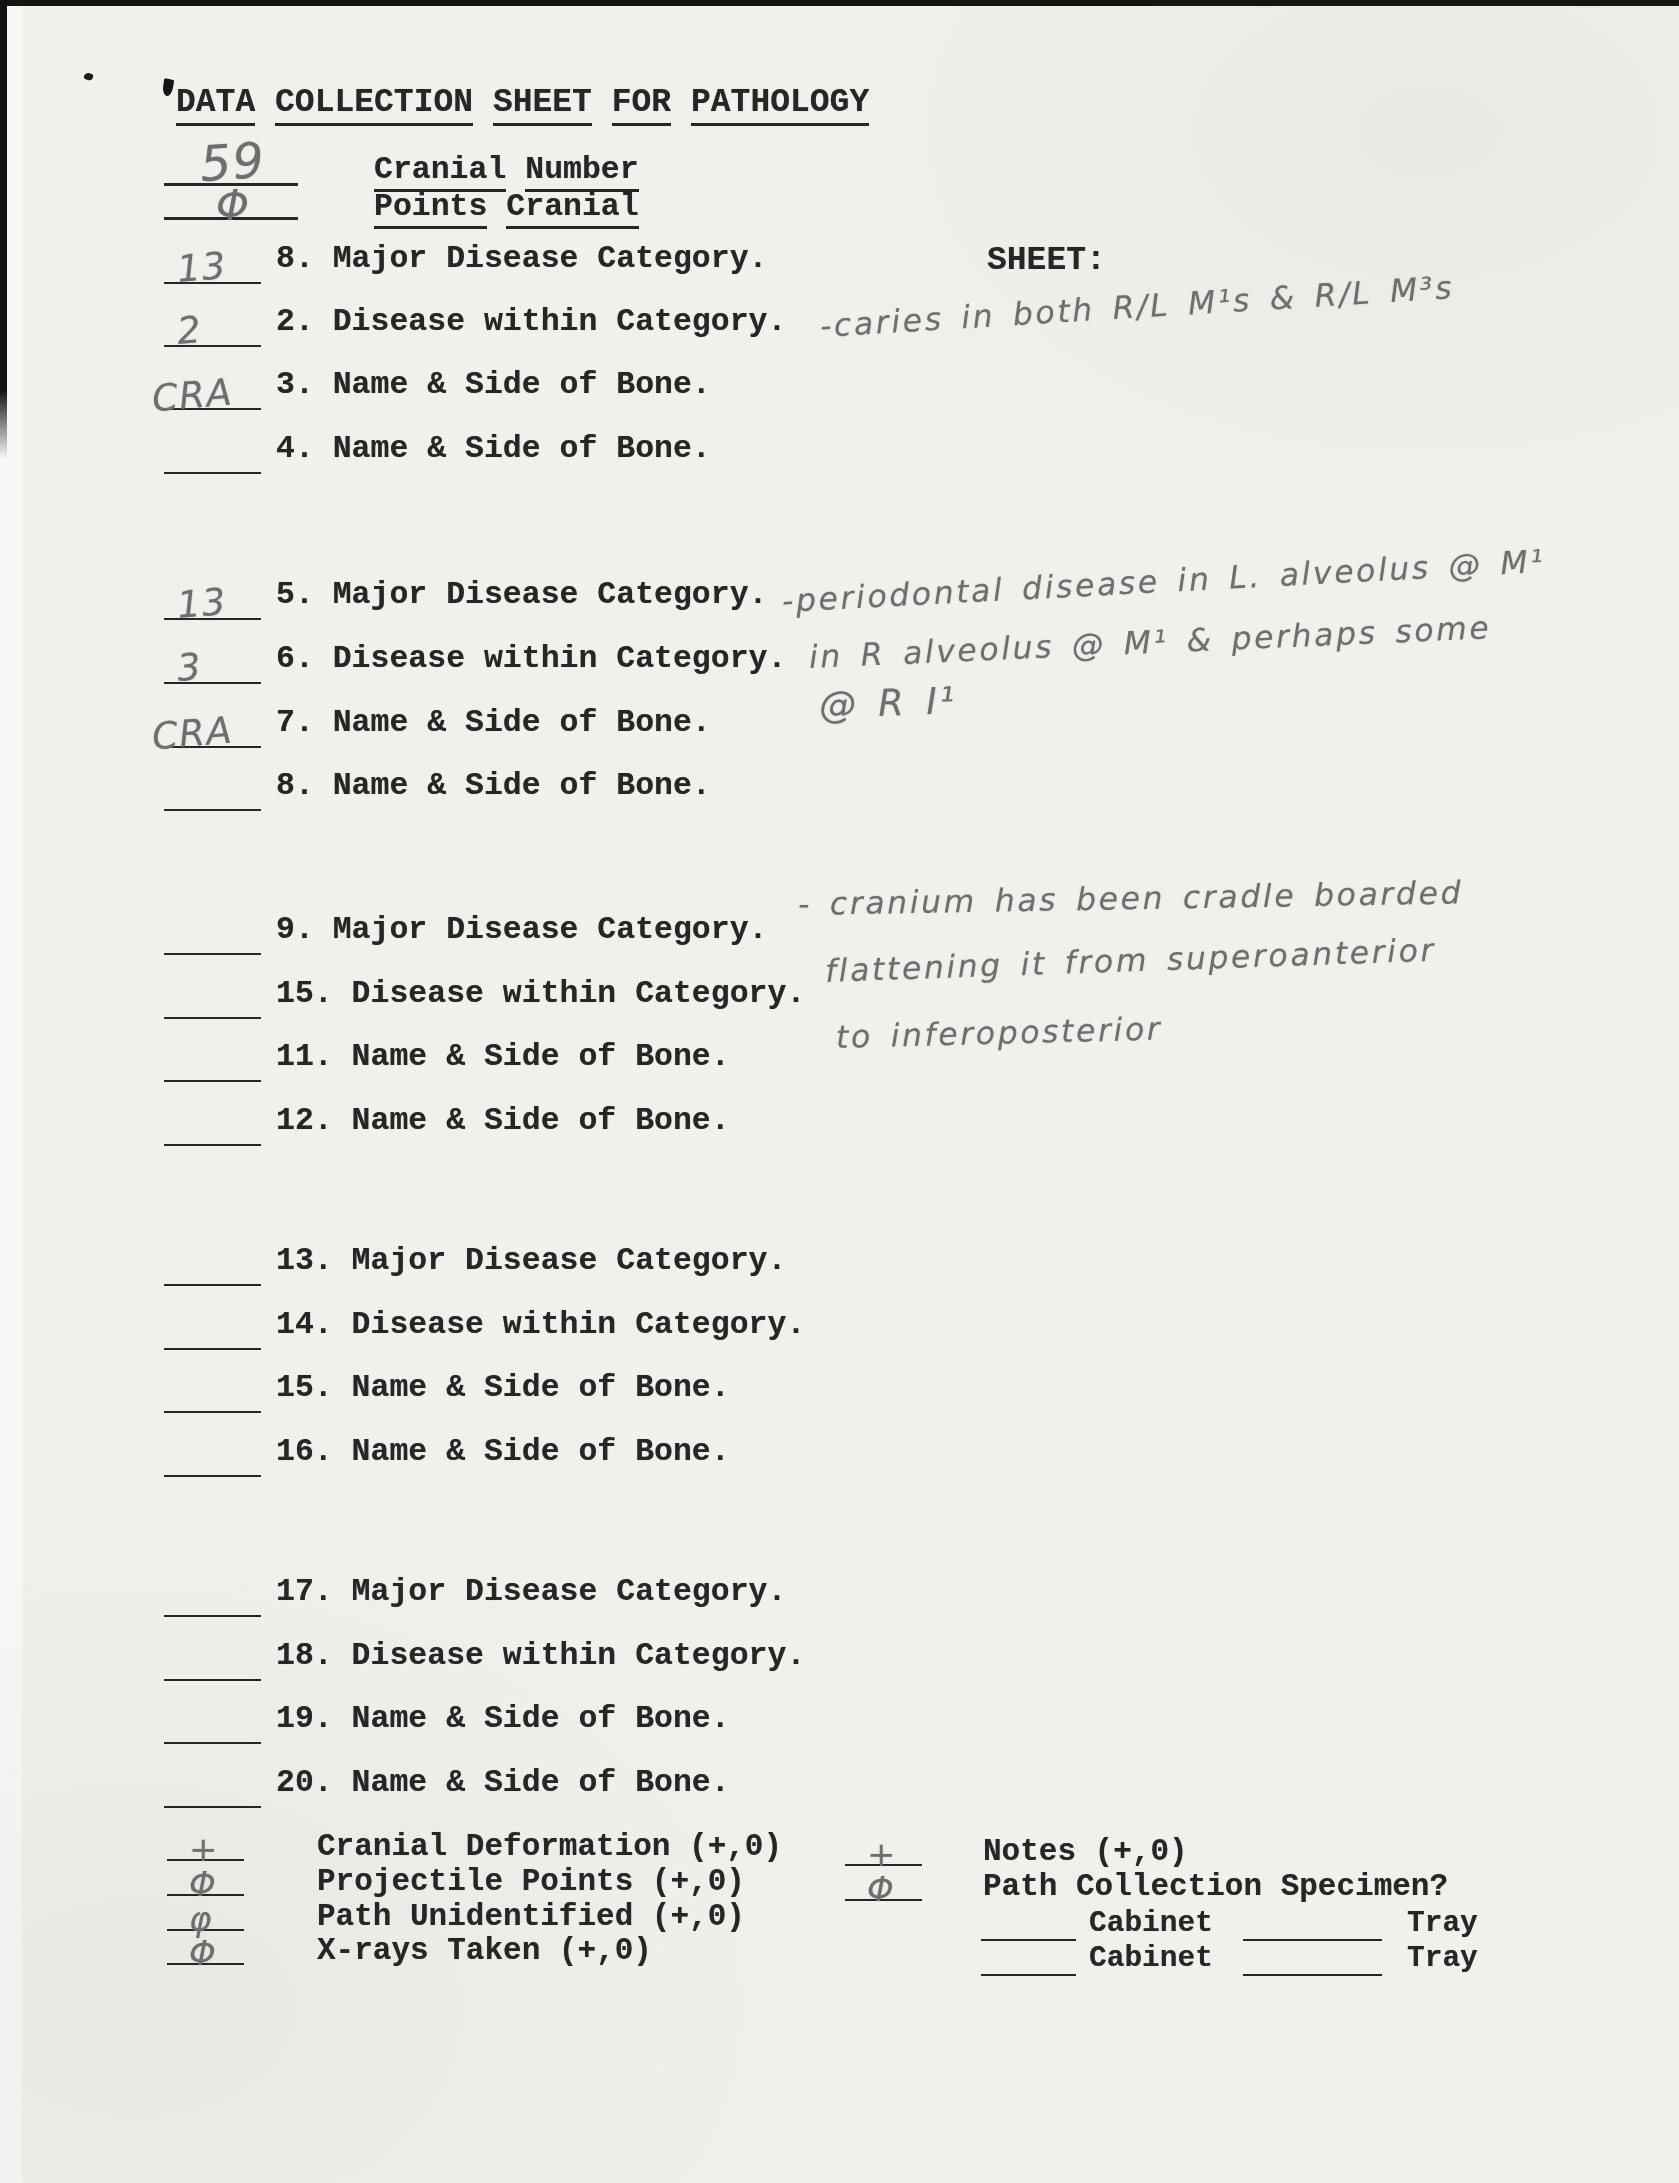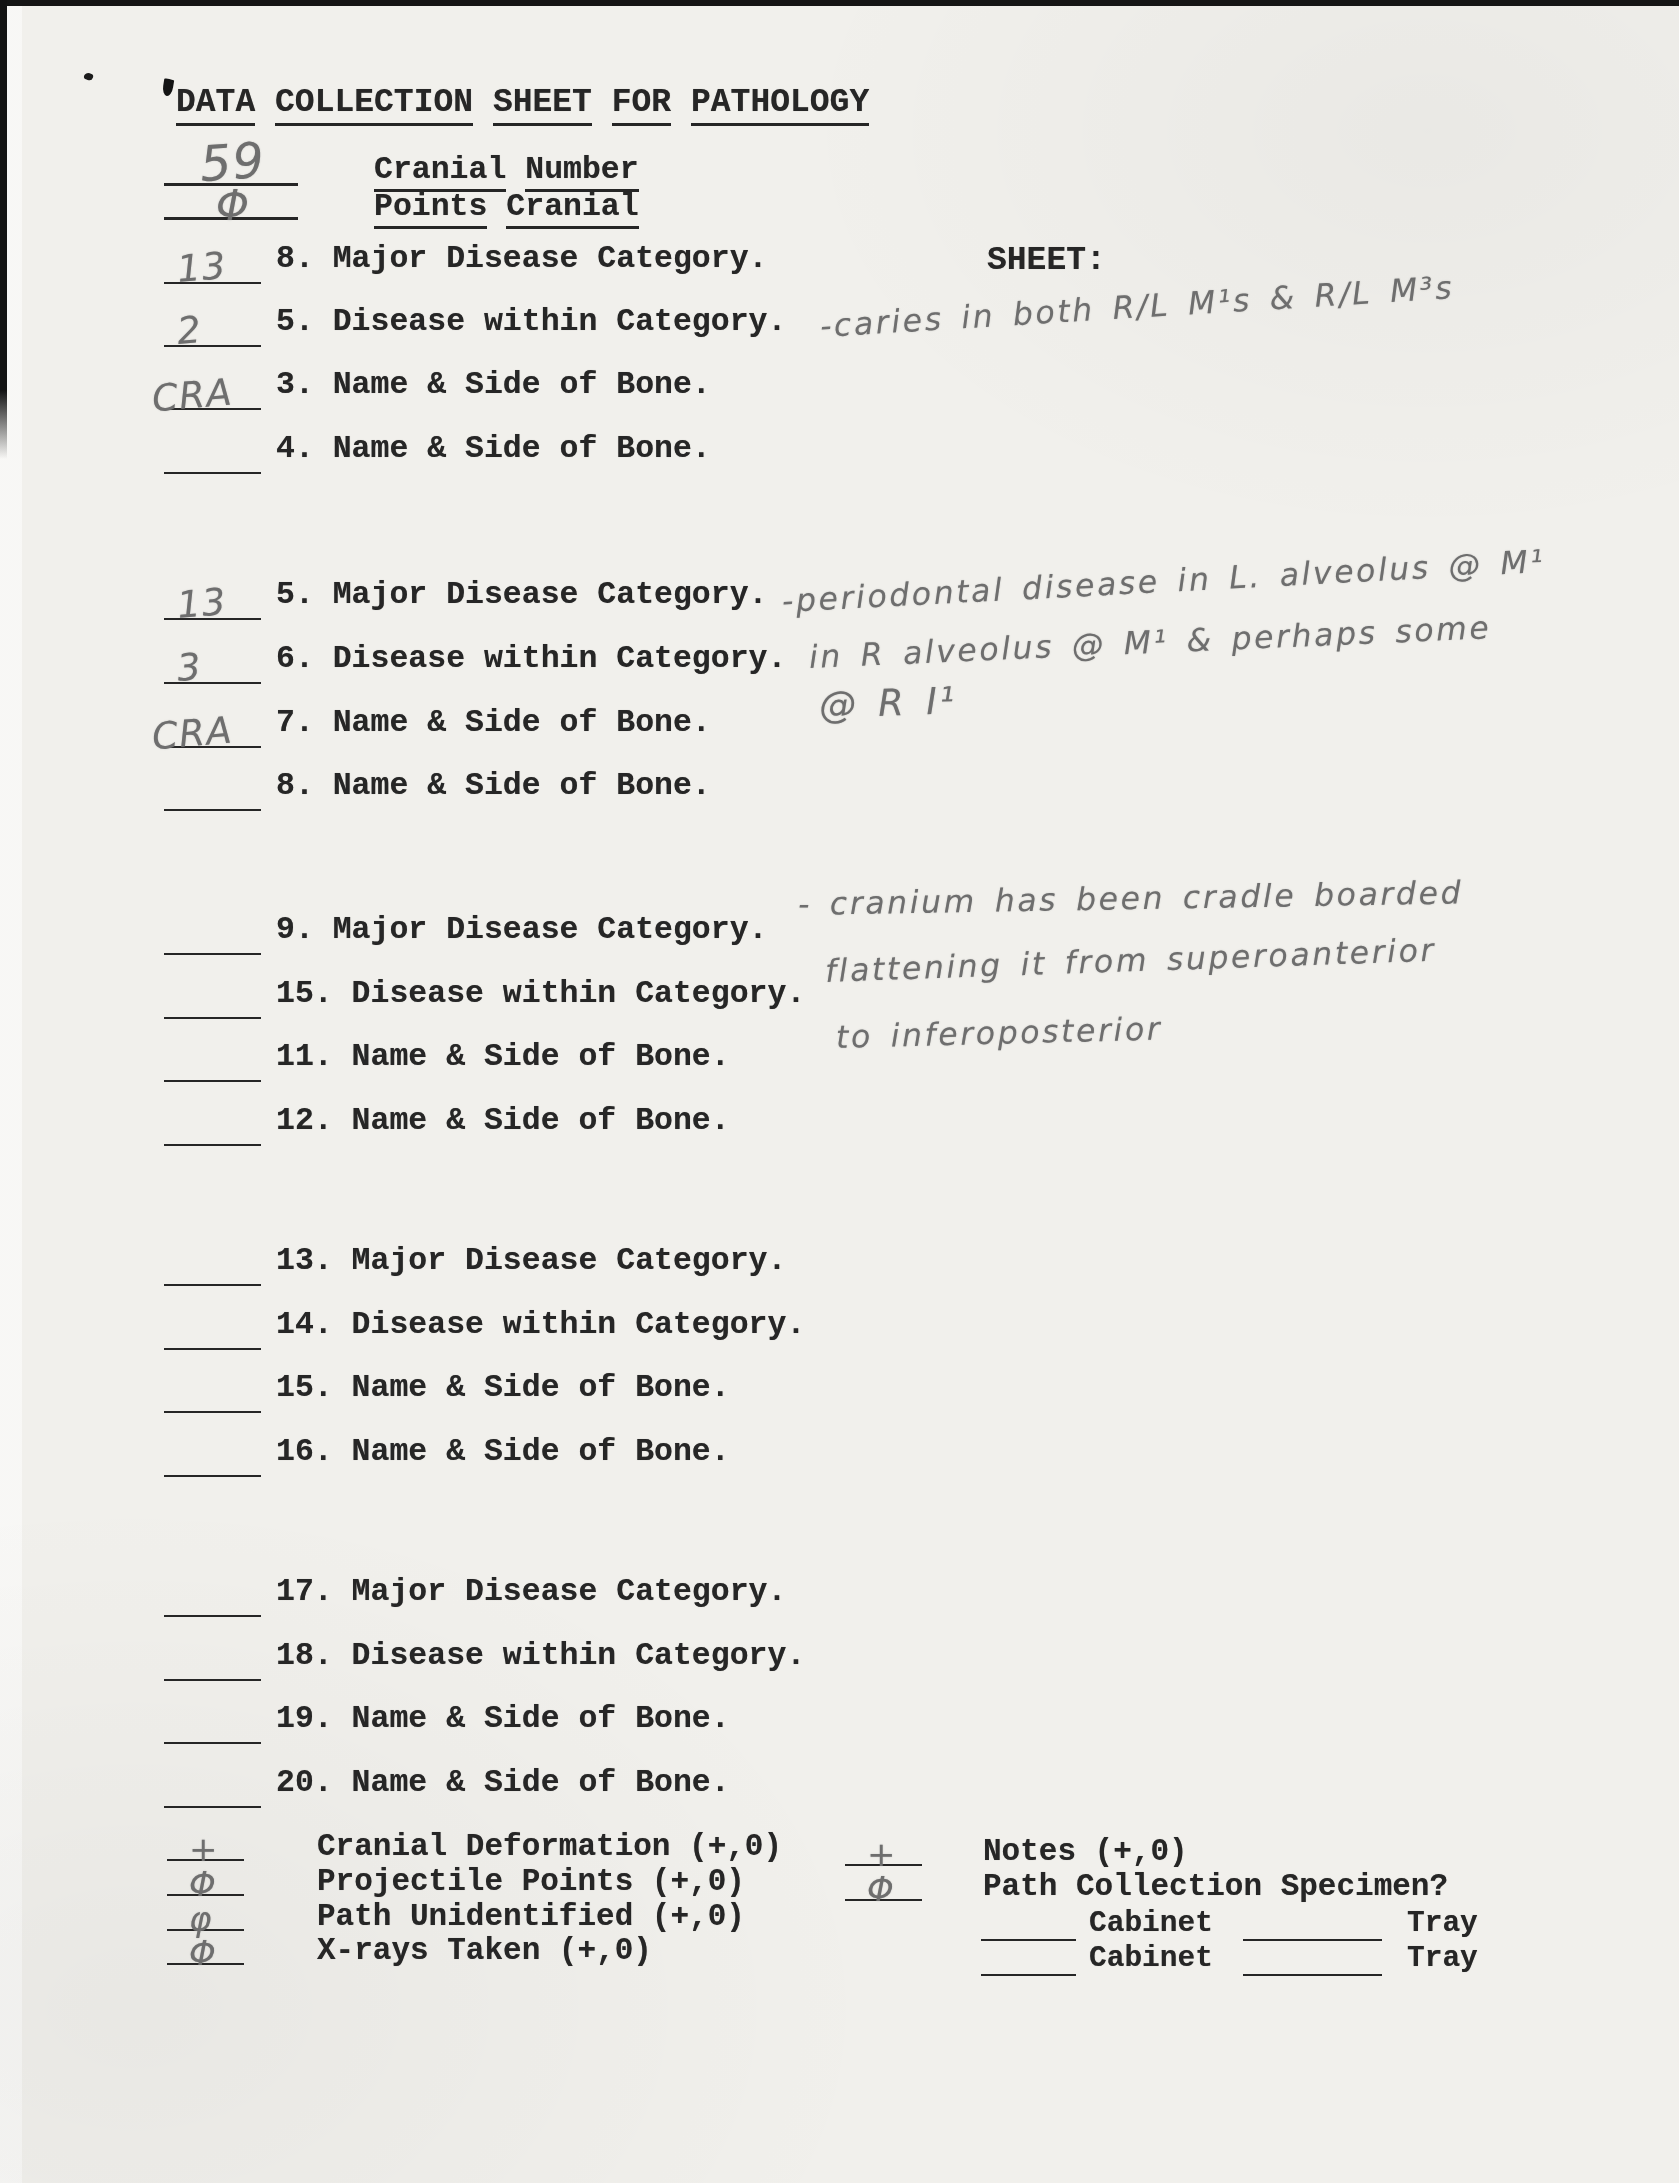--- a/index.html
+++ b/index.html
@@ -127,21 +127,21 @@
   <div class="row" style="top:241px">
     <span class="blank">
         <span class="hw ival">13</span>
       </span>
     <span class="itext">8. Major Disease Category.</span>
   </div>
   <div class="row" style="top:304px">
     <span class="blank">
         <span class="hw ival">2</span>
       </span>
-    <span class="itext">5. Disease within Category.</span>
+    <span class="itext">2. Disease within Category.</span>
   </div>
   <div class="row" style="top:367px">
     <span class="blank">
         <span class="hw ival ival-wide">CRA</span>
       </span>
     <span class="itext">3. Name &amp; Side of Bone.</span>
   </div>
   <div class="row" style="top:431px">
     <span class="blank">
         <span class="hw ival"></span>

